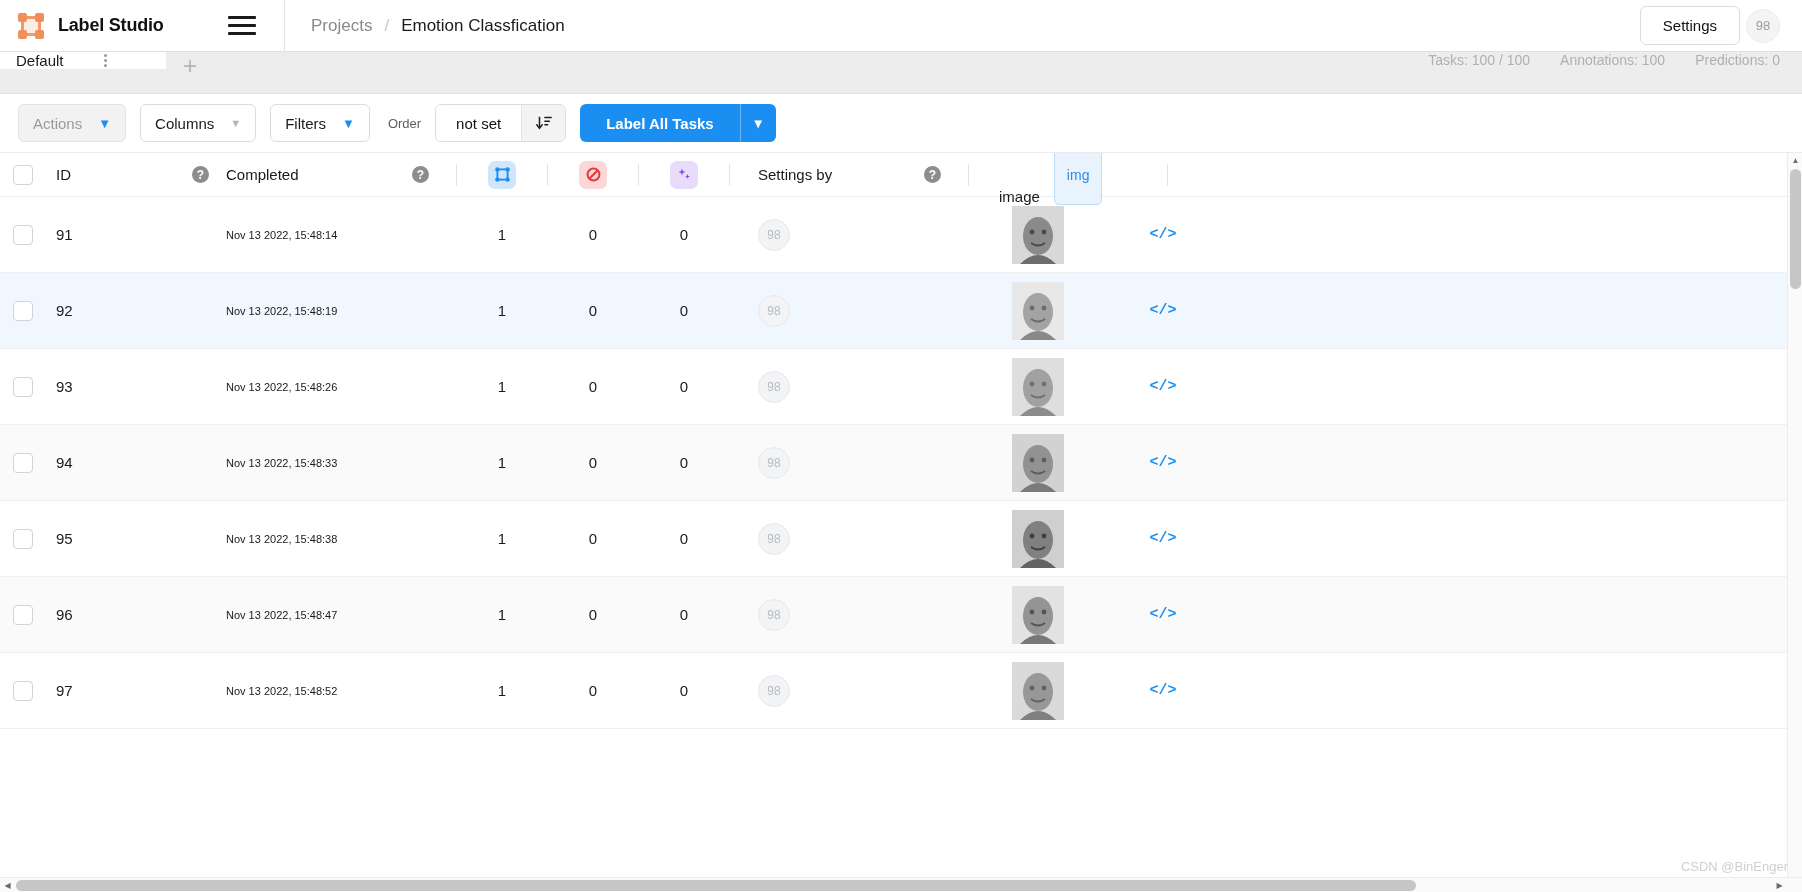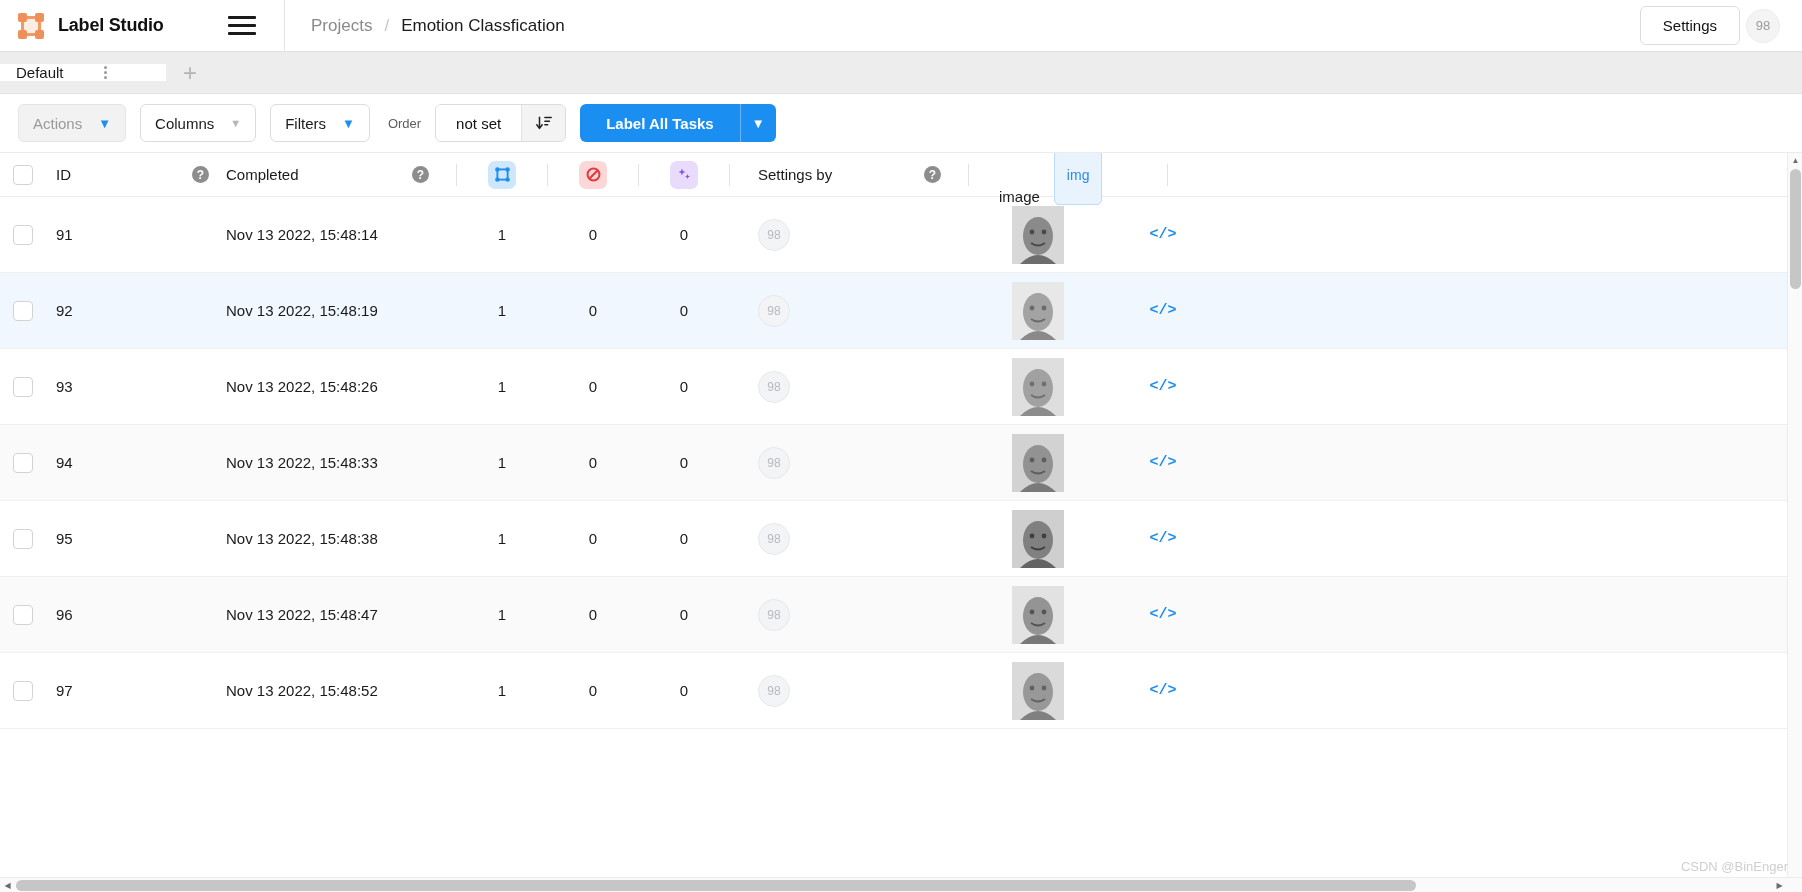--- a/index.html
+++ b/index.html
@@ -110,21 +110,21 @@
     font-size: 13px;
     color: #9b9b9b;
     cursor: pointer;
   }
 
   
   .tabstrip {
     height: 42px;
     background: #ededed;
     display: flex;
-    align-items: center;
+    align-items: flex-start;
     border-bottom: 1px solid #e0e0e0;
     position: relative;
   }
   .tab {
     background: #ffffff;
     display: flex;
     align-items: center;
     gap: 40px;
     padding: 0 14px 0 16px;
     font-size: 15px;
@@ -296,21 +296,21 @@
   .c-check { width: 46px; display: flex; justify-content: center; align-items: center; flex: none; }
   .chkbox {
     width: 20px; height: 20px;
     border: 1px solid #d3d3d3;
     border-radius: 4px;
     background: #fff;
     cursor: pointer;
   }
   .c-id { width: 146px; flex: none; font-size: 15px; color: #1a1a1a; padding-left: 10px; }
   .c-help { width: 30px; flex: none; display: flex; align-items: center; }
-  .c-completed { width: 190px; flex: none; font-size: 15px; color: #1a1a1a; padding-left: 4px; }
+  .c-completed { width: 190px; flex: none; font-size: 11px; color: #1a1a1a; padding-left: 4px; }
   .vline { width: 1px; height: 22px; background: #e3e3e3; flex: none; margin: 0 14px; }
   .c-num { width: 62px; flex: none; text-align: center; font-size: 15px; color: #1a1a1a; }
   .c-iconhead { width: 62px; flex: none; display: flex; justify-content: center; }
   .c-annotby { width: 180px; flex: none; font-size: 15px; color: #1a1a1a; padding-left: 14px; }
   .c-avatar { width: 180px; flex: none; display: flex; align-items: center; padding-left: 14px; }
   .c-image { width: 170px; flex: none; display: flex; align-items: flex-end; gap: 14px; padding-left: 16px; }
   .c-thumb { width: 170px; flex: none; display: flex; justify-content: center; }
   .c-code { width: 80px; flex: none; display: flex; justify-content: center; }
 
   .head-txt { font-size: 15px; color: #1a1a1a; }
@@ -444,20 +444,25 @@
 <div class="tabstrip">
   <div class="tab">
     <span>Default</span>
     <span class="tab-dots">
         <i></i>
         <i></i>
         <i></i>
       </span>
   </div>
   <div class="tab-add">+</div>
+  <div class="tab-stats">
+    <span>Tasks: 100 / 100</span>
+    <span>Annotations: 100</span>
+    <span>Predictions: 0</span>
+  </div>
 </div>
 
 <div class="toolbar">
   <button class="tb-btn disabled">
     <span>Actions</span>
     <span class="chev blue">▼</span>
   </button>
 
   <button class="tb-btn">
     <span>Columns</span>

